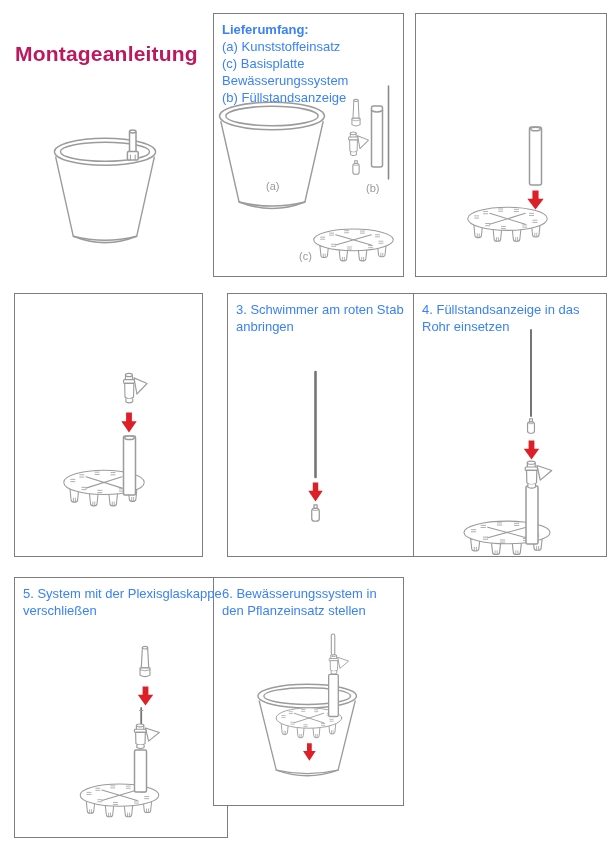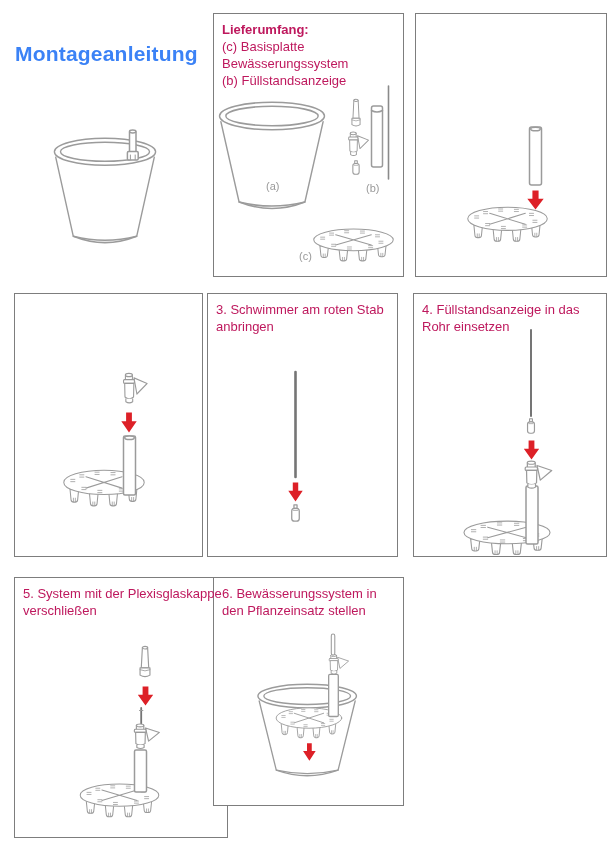--- a/index.html
+++ b/index.html
@@ -3,28 +3,28 @@
 <meta charset="utf-8">
 <style>
   * { margin:0; padding:0; box-sizing:border-box; }
   html,body { width:609px; height:858px; }
   body {
     position:relative; background:#ffffff; overflow:hidden;
     font-family:"Liberation Sans", sans-serif; color:#2b2b2b;
   }
   .title {
     position:absolute; left:15px; top:42px;
-    font-size:21px; font-weight:bold; color:#3b82f6; letter-spacing:.2px;
+    font-size:21px; font-weight:bold; color:#be185d; letter-spacing:.2px;
   }
   .panel {
     position:absolute; border:1px solid #7d7d7d; background:#fff;
   }
   .ptext {
     position:relative; z-index:1;
-    padding:7px 5px 0 8px; font-size:13px; line-height:17px; color:#be185d;
+    padding:7px 5px 0 8px; font-size:13px; line-height:17px; color:#3b82f6;
   }
   .ptext .bold { font-weight:bold; }
   .art {
     position:absolute; left:0; top:0; width:100%; height:100%; display:block;
   }
   .ink { stroke:#9b9b9b; fill:none; stroke-width:1.5; stroke-linecap:round; stroke-linejoin:round; }
   .plabel { font-size:11px; fill:#9a9a9a; font-family:"Liberation Sans", sans-serif; }
   .fig-intro { position:absolute; left:50px; top:122px; width:115px; height:135px; }
   .fig-intro svg { width:100%; height:100%; display:block; }
 </style>
@@ -99,20 +99,21 @@
           <rect x="77.4" y="29.5" width="10.8" height="8.5" rx="1.2" fill="#fff"></rect>
           <path d="M80.4 33 v4.5 M85.2 33 v4.5" stroke-width="1"></path>
         </g>
       </g>
     </svg>
   </figure>
 
   <section class="panel" style="left:213px;top:13px;width:191px;height:264px">
     <div class="ptext">
       <div class="bold">Lieferumfang:</div>
+      <div>(a) Kunststoffeinsatz</div>
       <div>(c) Basisplatte Bewässerungssystem</div>
       <div>(b) Füllstandsanzeige</div>
     </div>
     <svg class="art" viewBox="0 0 189 262">
       <g class="ink">
         <use href="#s-pot" x="2" y="85" width="112" height="120"></use>
         <use href="#s-cap" x="135" y="84" width="14" height="31"></use>
         <use href="#s-funnel" x="130" y="117" width="27" height="27"></use>
         <use href="#s-float" x="137" y="146" width="10" height="15"></use>
         <g>
@@ -148,21 +149,21 @@
         <use href="#s-arrow" x="106" y="118" width="16" height="21"></use>
         <use href="#s-plate" x="46" y="174" width="86" height="47"></use>
         <g>
           <rect x="108.5" y="142" width="12" height="59" rx="1.5" fill="#fff"></rect>
           <ellipse cx="114.5" cy="143.8" rx="4.8" ry="1.8" fill="#fff"></ellipse>
         </g>
       </g>
     </svg>
   </section>
 
-  <section class="panel" style="left:207px;top:293px;width:191px;height:264px">
+  <section class="panel" style="left:227px;top:293px;width:191px;height:264px">
     <div class="ptext">3. Schwimmer am roten Stab anbringen</div>
     <svg class="art" viewBox="0 0 189 262">
       <g class="ink">
         <line x1="87.5" y1="78" x2="87.5" y2="183" stroke="#757575" stroke-width="2.6"></line>
         <use href="#s-arrow" x="80" y="188" width="15" height="20"></use>
         <use href="#s-float" x="81.5" y="210" width="12" height="18"></use>
       </g>
     </svg>
   </section>
 

